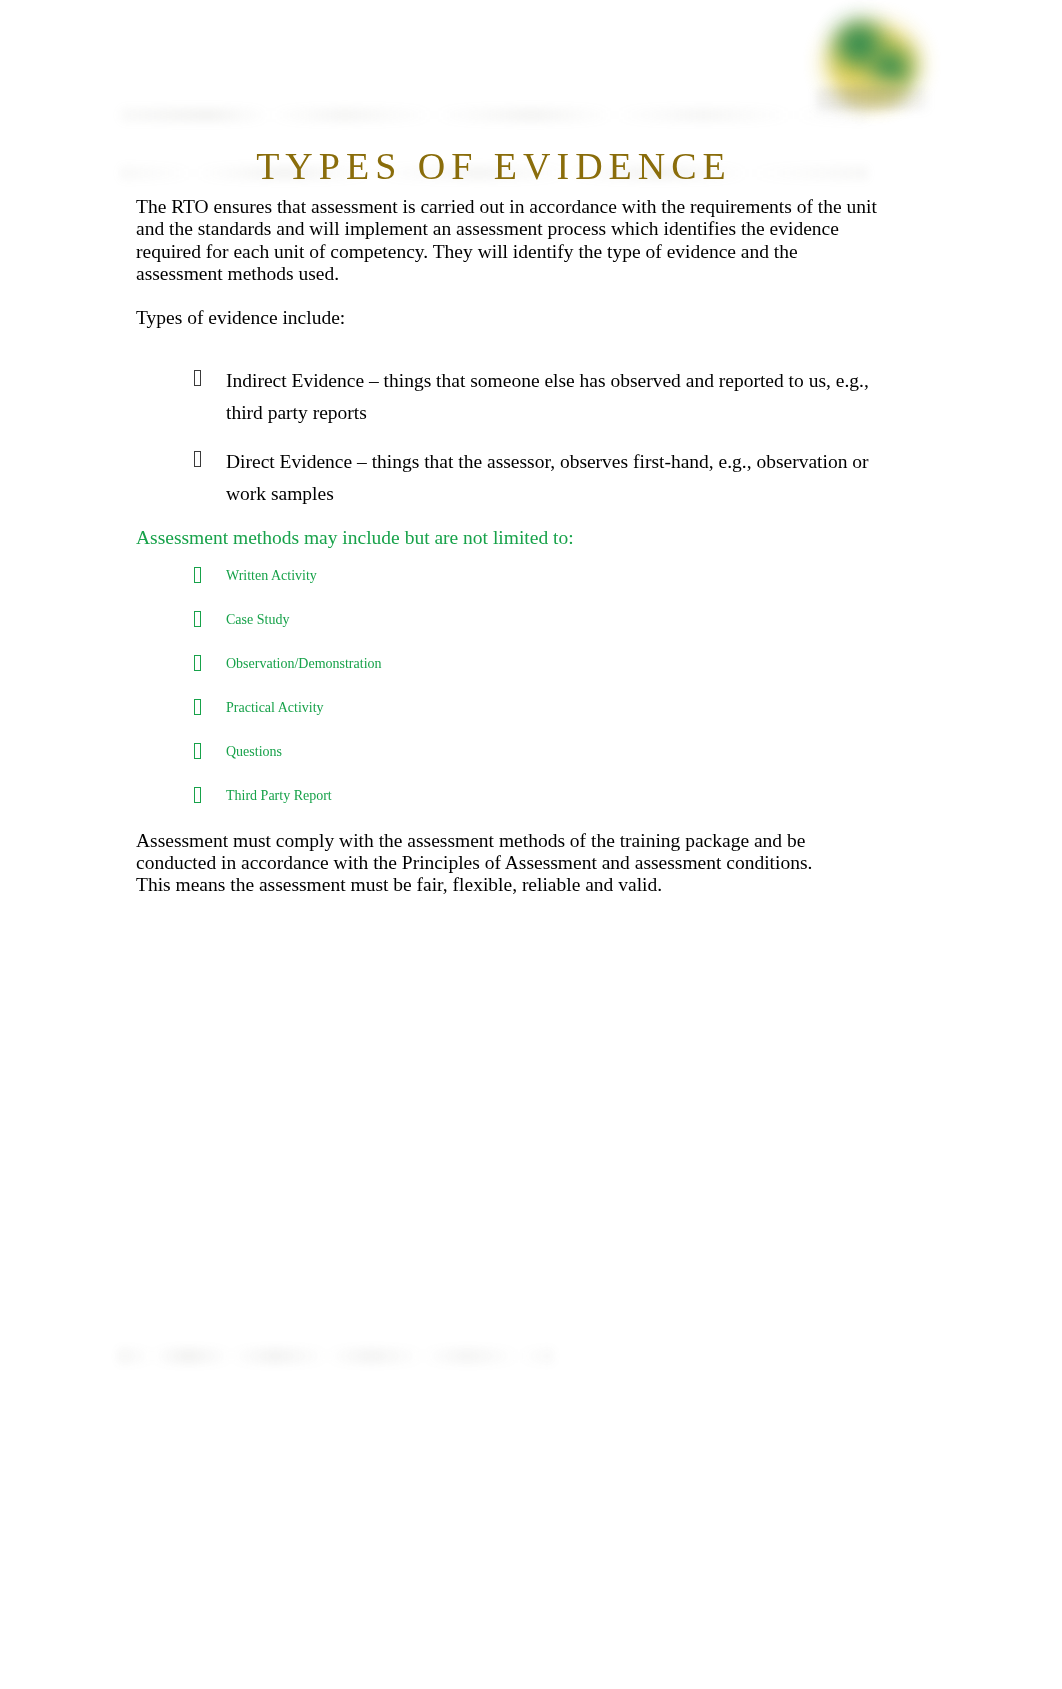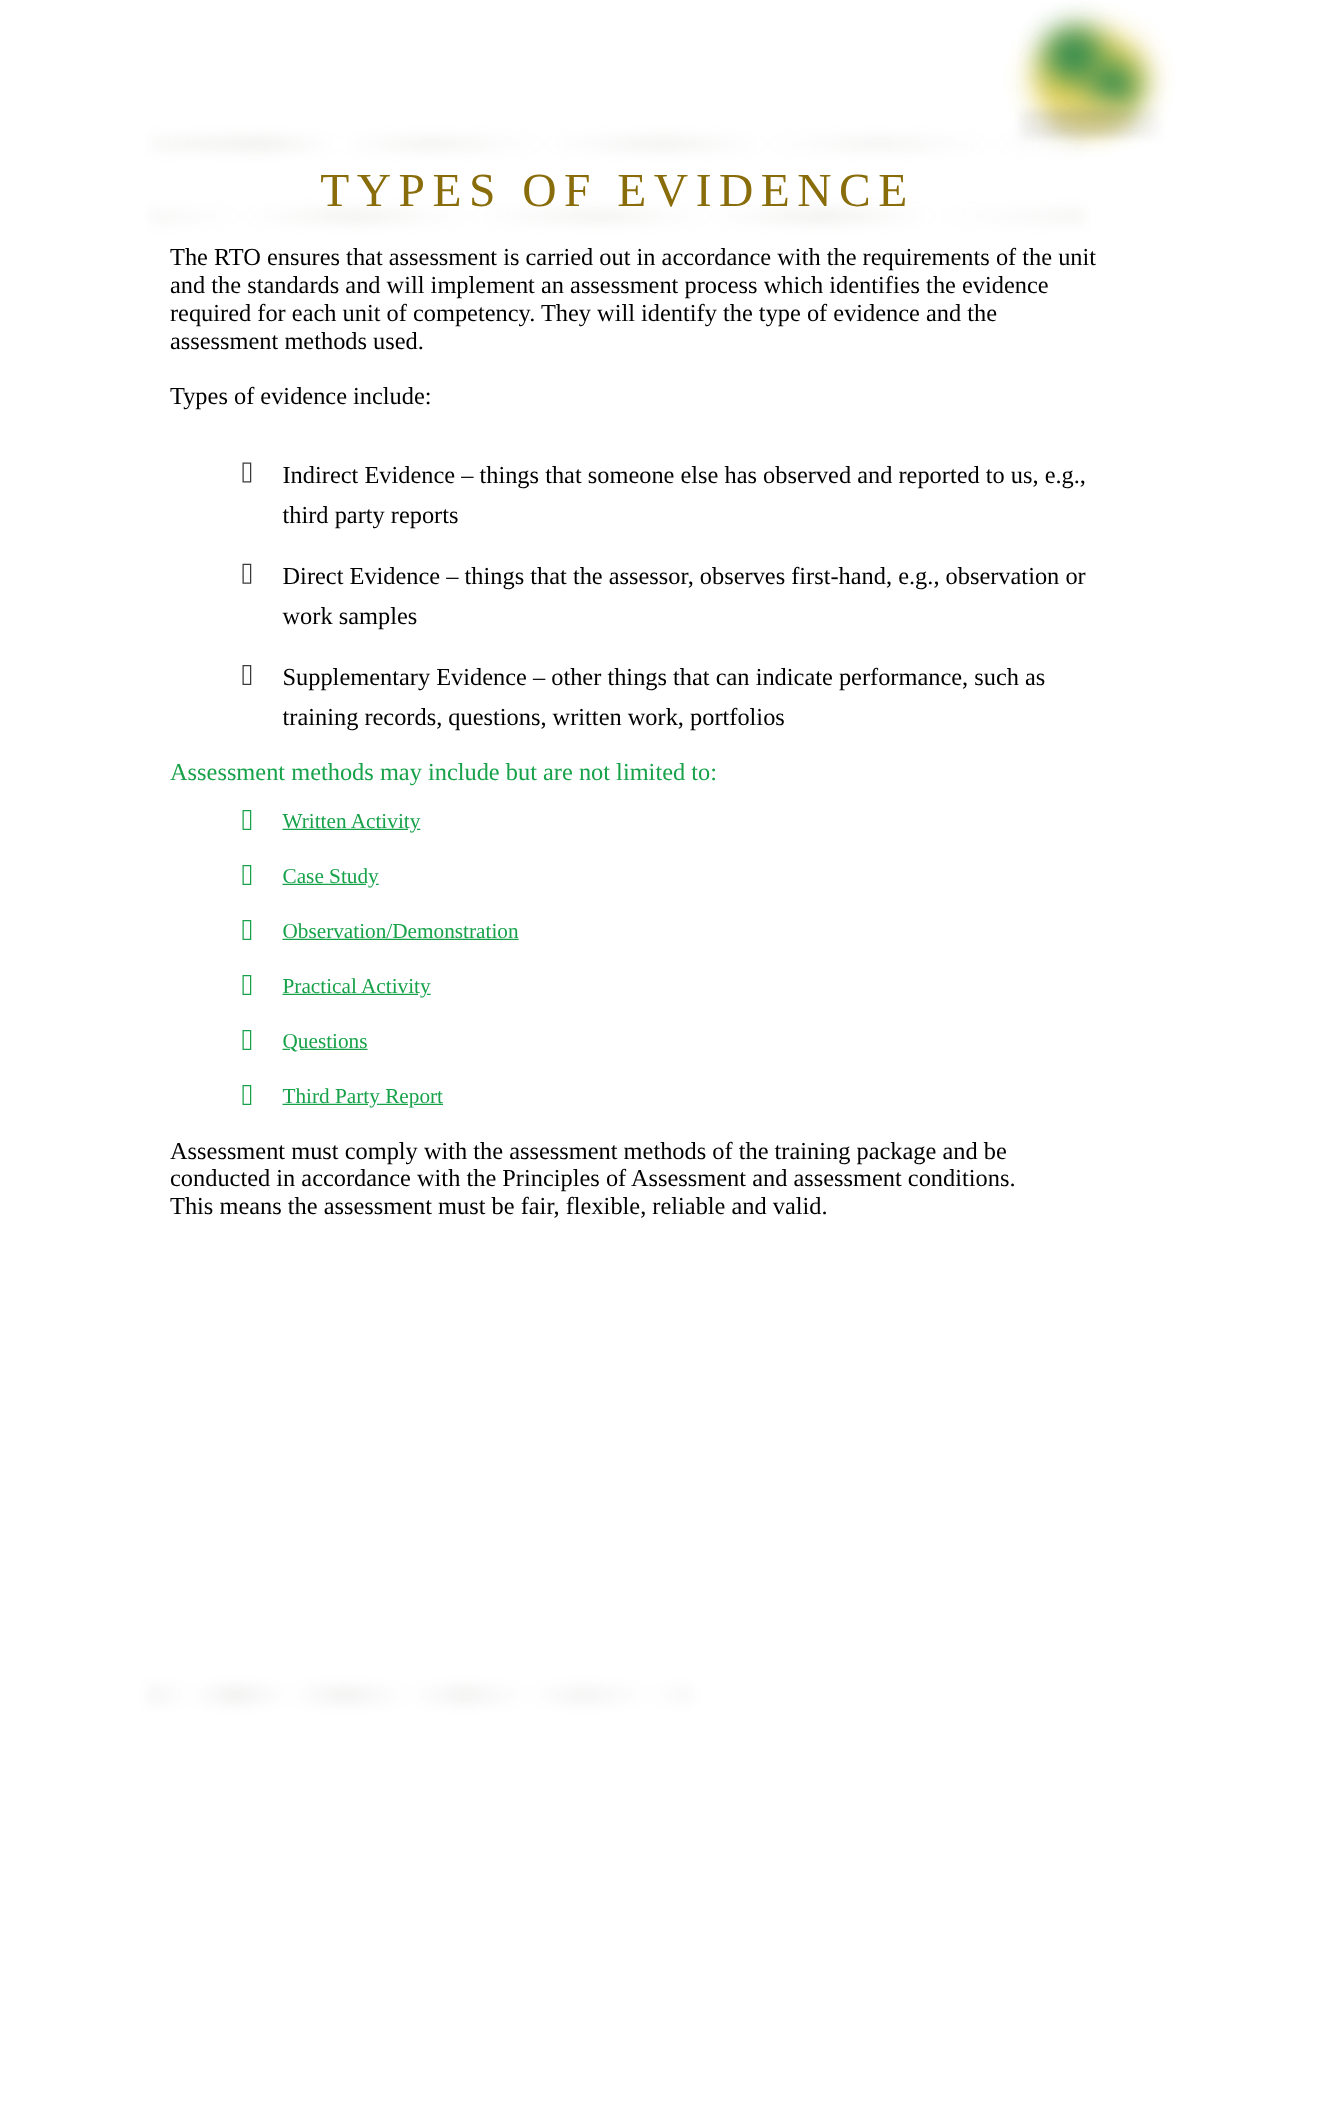--- a/index.html
+++ b/index.html
@@ -120,21 +120,21 @@
       rgba(140,140,135,.24) 36%, rgba(255,255,255,0) 48%,
       rgba(140,140,135,.22) 58%, rgba(255,255,255,0) 70%,
       rgba(140,140,135,.20) 80%, rgba(255,255,255,0) 92%,
       rgba(140,140,135,.14) 100%);
   }
 
   
   .doc-title {
     position: absolute;
     left: 120px;
-    top: 106px;
+    top: 119px;
     width: 748px;
     text-align: center;
     font-size: 38px;
     letter-spacing: 6px;
     color: #8a6d0b;
     font-weight: normal;
     line-height: 44px;
     white-space: nowrap;
   }
 
@@ -188,24 +188,23 @@
   }
   ul.greenlist {
     list-style: none;
     margin: 0 0 10px 0;
     padding: 0;
   }
   ul.greenlist li {
     position: relative;
     padding-left: 90px;
     margin-bottom: 20px;
-    font-size: 17px;
+    font-size: 14px;
     line-height: 24px;
     color: #17a24a;
-    text-decoration: underline;
   }
   ul.greenlist li .bullet {
     position: absolute;
     left: 58px;
     top: 3px;
     display: inline-block;
     width: 7px;
     height: 16px;
     border: 1px solid #17a24a;
     box-sizing: border-box;
@@ -246,24 +245,20 @@
 
     <ul class="evlist">
       <li>
         <span class="bullet"></span>
         <span>Indirect Evidence – things that someone else has observed and reported to us, e.g., third party reports</span>
       </li>
       <li>
         <span class="bullet"></span>
         <span>Direct Evidence – things that the assessor, observes first-hand, e.g., observation or work samples</span>
       </li>
-      <li>
-        <span class="bullet"></span>
-        <span>Supplementary Evidence – other things that can indicate performance, such as training records, questions, written work, portfolios</span>
-      </li>
     </ul>
 
     <p class="green-head">Assessment methods may include but are not limited to:</p>
 
     <ul class="greenlist">
       <li>
         <span class="bullet"></span>
         <span>Written Activity</span>
       </li>
       <li>

